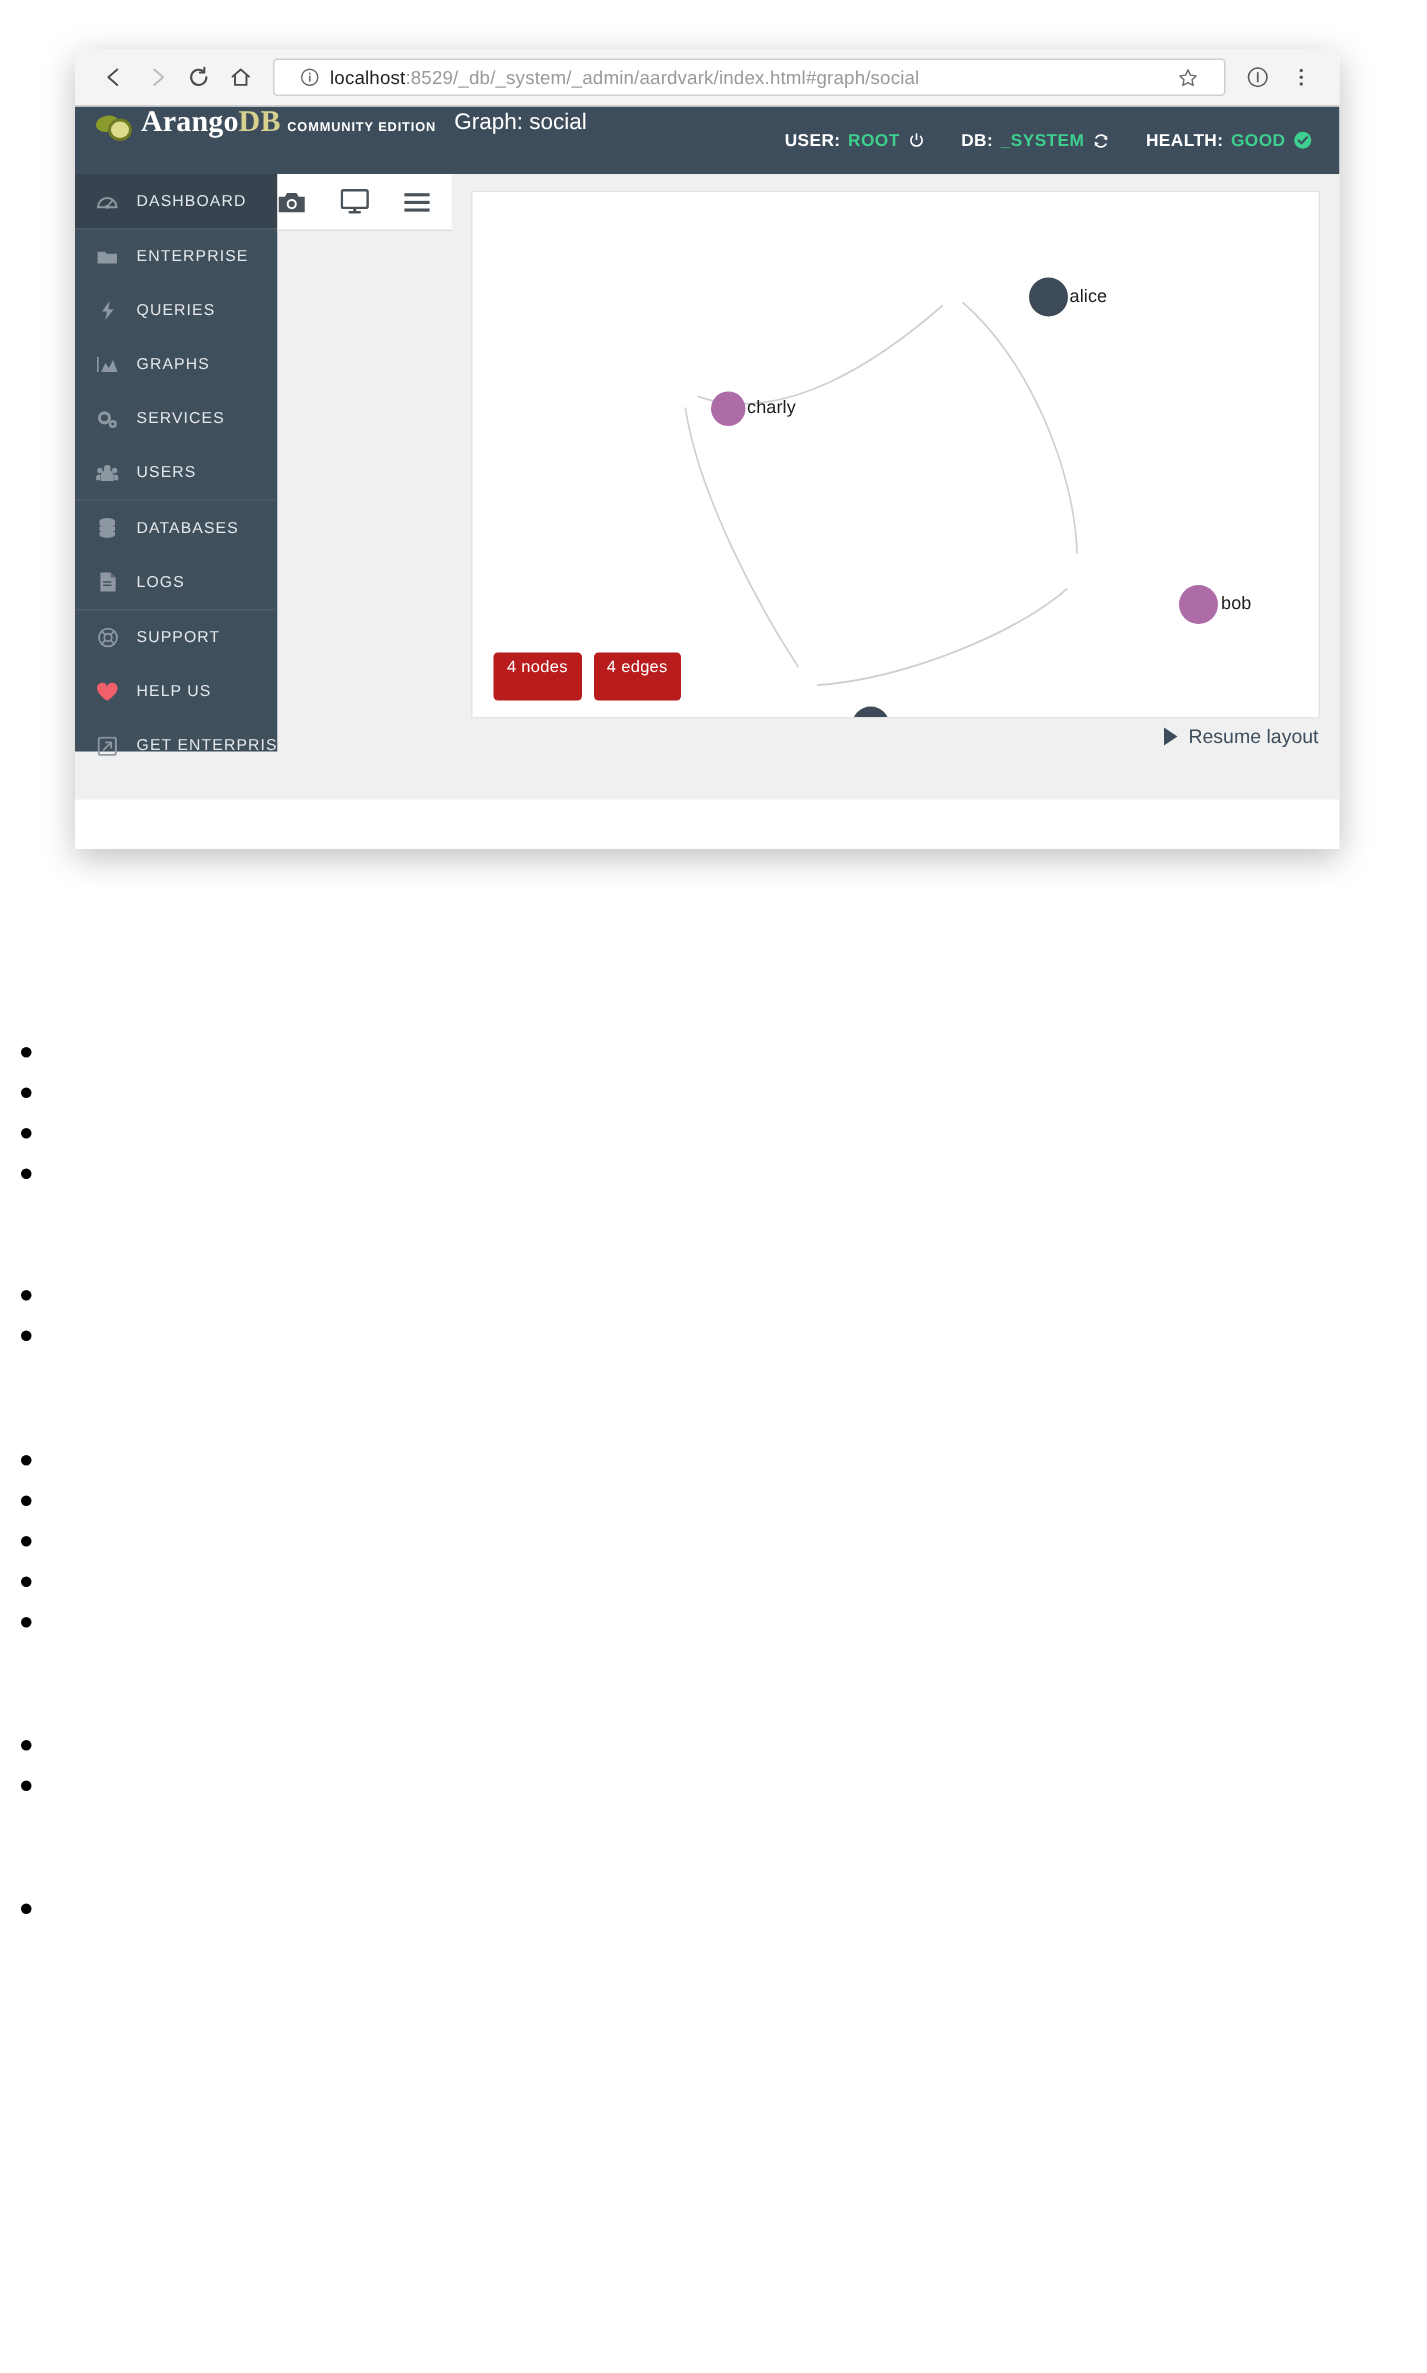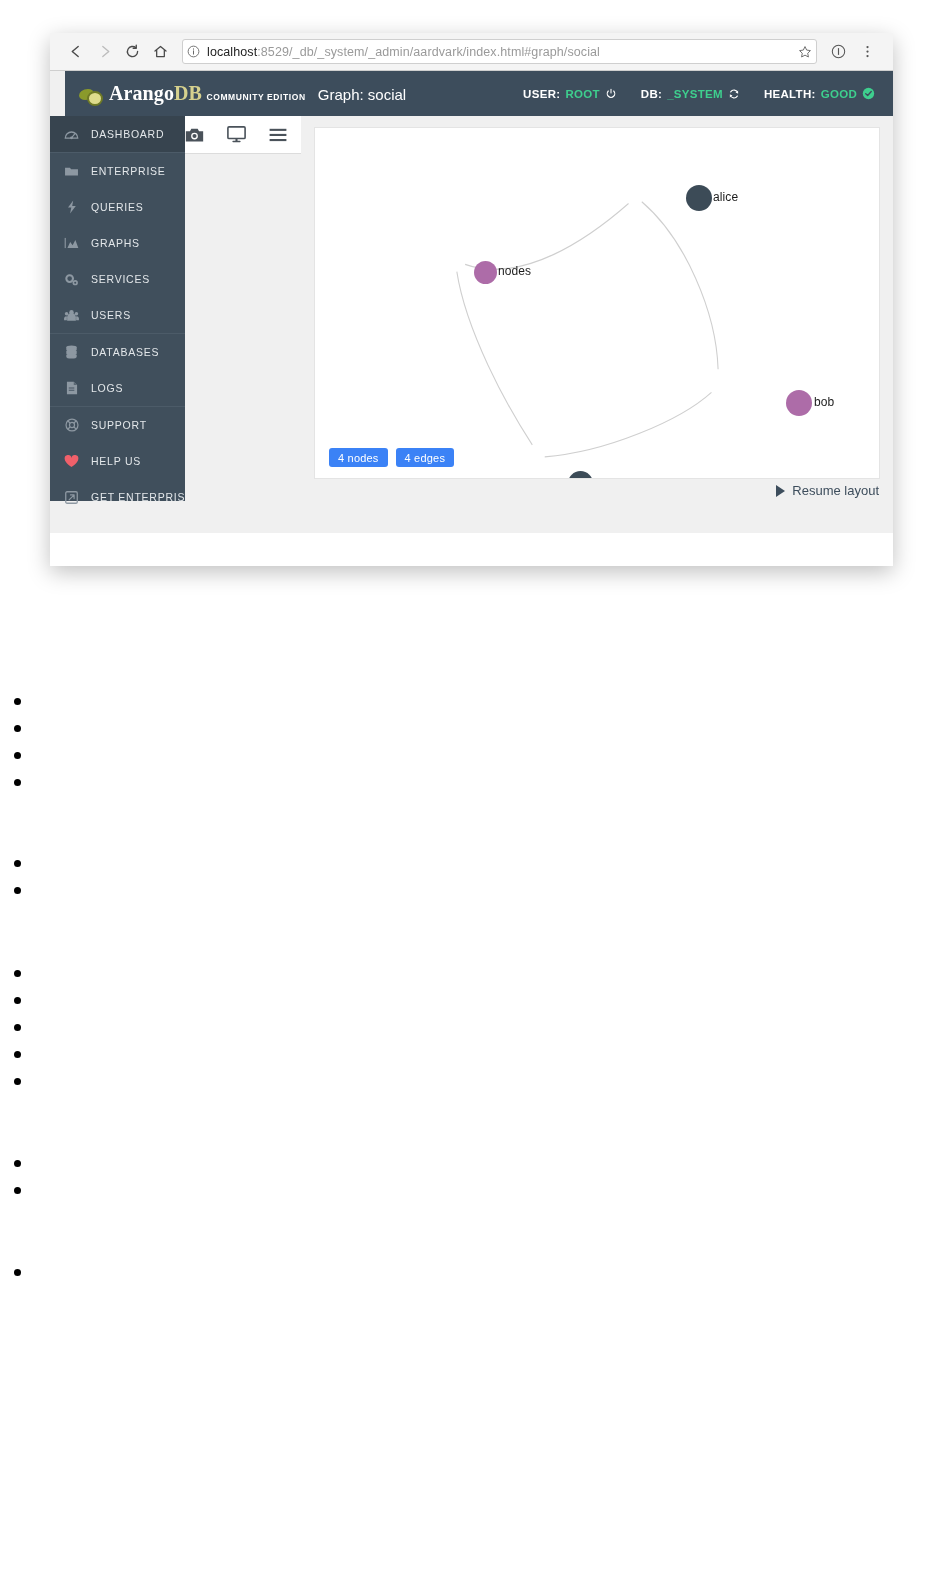--- a/index.html
+++ b/index.html
@@ -133,21 +133,21 @@
 
   .omnibox {
     flex: 1;
     height: 25px;
     margin-left: 7px;
     background: #ffffff;
     border: 1px solid #cfcfcf;
     border-radius: 3px;
     display: flex;
     align-items: center;
-    padding: 0 4px;
+    padding: 0 17px;
     gap: 7px;
   }
   .omnibox .info-icon { color: #666; display: flex; }
   .url-text {
     font-size: 12.5px;
     color: #9a9a9a;
     white-space: nowrap;
     letter-spacing: .1px;
   }
   .url-text .host { color: #222; }
@@ -158,25 +158,23 @@
   .app {
     position: relative;
     height: 462px;
     background: #f0f0f0;
     overflow: hidden;
   }
   .app-header {
     height: 45px;
     background: #3d4d5c;
     display: flex;
-    align-items: center;
     padding: 0 18px 0 14px;
     position: relative;
     z-index: 3;
-    margin-left: 15px;
   }
   .brand { display: flex; align-items: flex-start; position: relative; }
   .brand-logo {
     width: 24px; height: 18px;
     position: relative; margin-right: 6px; margin-top: 3px;
     flex: none;
   }
   .brand-logo::before {
     content: "";
     position: absolute; left: 0; top: 3px;
@@ -310,24 +308,24 @@
   }
 
   .badges {
     position: absolute;
     left: 14px;
     bottom: 11px;
     display: flex;
     gap: 8px;
   }
   .badge {
-    background: #3b82f6;
+    background: #b91c1c;
     color: #ffffff;
     font-size: 11px;
-    padding: 4px 9px 3px 9px;
+    padding: 4px 9px 16px 9px;
     border-radius: 3px;
     letter-spacing: .2px;
   }
   .resume-layout {
     position: absolute;
     right: 14px;
     bottom: 3px;
     display: flex;
     align-items: center;
     gap: 7px;
@@ -617,21 +615,21 @@
               <path d="M181 148 C250 170 330 120 378 82" fill="none" stroke="#cfcfcf" stroke-width="1.3"></path>
               <path d="M394 80 C446 120 484 200 486 262" fill="none" stroke="#cfcfcf" stroke-width="1.3"></path>
               <path d="M171 156 C182 220 230 300 262 344" fill="none" stroke="#cfcfcf" stroke-width="1.3"></path>
               <path d="M277 357 C350 352 440 318 478 287" fill="none" stroke="#cfcfcf" stroke-width="1.3"></path>
             </svg>
 
             <div class="gnode" style="left:371px; top:57px; width:26px; height:26px; background:#3c4b57;"></div>
             <div class="gnode-label" style="left:398px; top:62px;">alice</div>
 
             <div class="gnode" style="left:159px; top:133px; width:23px; height:23px; background:#ad6ca8;"></div>
-            <div class="gnode-label" style="left:183px; top:136px;">nodes</div>
+            <div class="gnode-label" style="left:183px; top:136px;">charly</div>
 
             <div class="gnode" style="left:471px; top:262px; width:26px; height:26px; background:#ad6ca8;"></div>
             <div class="gnode-label" style="left:499px; top:267px;">bob</div>
 
             <div class="gnode" style="left:253px; top:343px; width:25px; height:25px; background:#3c4b57;"></div>
 
             <div class="badges">
               <span class="badge">4 nodes</span>
               <span class="badge">4 edges</span>
             </div>

